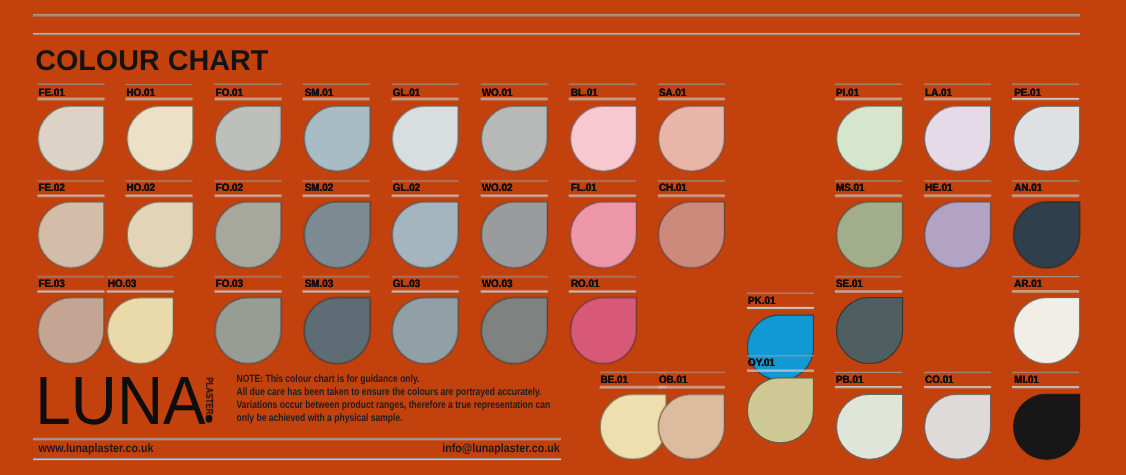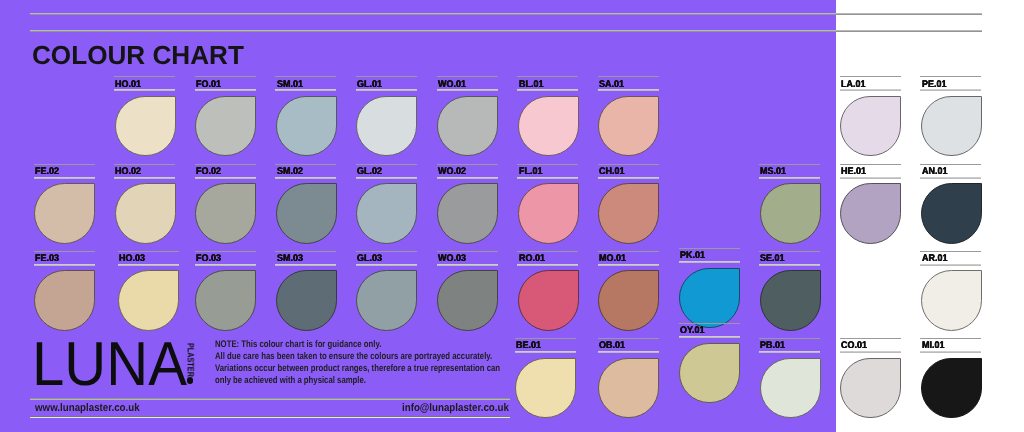--- a/index.html
+++ b/index.html
@@ -1,18 +1,18 @@
 <!DOCTYPE html>
 <html><head>
 <meta charset="utf-8">
 <style>
   html,body{margin:0;padding:0;}
   body{width:1024px;height:432px;background:#ffffff;font-family:"Liberation Sans",sans-serif;overflow:hidden;
         -webkit-font-smoothing:antialiased;text-rendering:geometricPrecision;}
-  .page{position:absolute;left:0;top:0;width:836px;height:432px;background:#8b5cf6;}
+  .page{position:absolute;left:0;top:0;width:1024px;height:432px;background:#c2410c;}
   .rule{position:absolute;}
   #rule-top-1{left:30.4px;top:13px;width:951.6px;height:1px;background:#b8b8b8;}
   #rule-top-1b{left:30.4px;top:14px;width:951.6px;height:1px;background:#949494;}
   #rule-top-2{left:30.4px;top:30px;width:951.6px;height:1px;background:#b8b8b8;}
   #rule-top-2b{left:30.4px;top:31px;width:951.6px;height:1px;background:#949494;}
   #page-title{position:absolute;left:32.1px;top:44.5px;font-size:26px;font-weight:700;color:#141414;
         line-height:20px;letter-spacing:0px;transform-origin:0 0;transform:scaleX(1.005) translateZ(0);white-space:nowrap;backface-visibility:hidden;}
   .swatch-cell{position:absolute;width:61.0px;height:79px;}
   .lab-top{position:absolute;left:0;top:0;height:1px;background:#9a9a9a;width:61.0px;}
   .lab{position:absolute;left:1.2px;top:3.2px;height:10px;line-height:0;}
@@ -46,20 +46,29 @@
 </head>
 <body>
 
 <div class="page">
   <div class="rule" id="rule-top-1"></div>
   <div class="rule" id="rule-top-1b"></div>
   <div class="rule" id="rule-top-2"></div>
   <div class="rule" id="rule-top-2b"></div>
   <div id="page-title">COLOUR CHART</div>
 
+  <div class="swatch-cell" style="left:33.60px;top:76.40px">
+    <div class="lab-top"></div>
+    <div class="lab">
+        <span>FE.01</span>
+      </div>
+    <div class="lab-bot"></div>
+    <div class="lab-bot2"></div>
+    <div class="sw" style="background:#dcd3c6;border-color:#67625c"></div>
+  </div>
   <div class="swatch-cell" style="left:114.22px;top:76.40px">
     <div class="lab-top"></div>
     <div class="lab">
         <span>HO.01</span>
       </div>
     <div class="lab-bot"></div>
     <div class="lab-bot2"></div>
     <div class="sw" style="background:#ece0c6;border-color:#6e685c"></div>
   </div>
   <div class="swatch-cell" style="left:194.84px;top:76.40px">
@@ -109,20 +118,29 @@
   </div>
   <div class="swatch-cell" style="left:597.94px;top:76.40px">
     <div class="lab-top"></div>
     <div class="lab">
         <span>SA.01</span>
       </div>
     <div class="lab-bot"></div>
     <div class="lab-bot2"></div>
     <div class="sw" style="background:#e9b5a9;border-color:#6c5651"></div>
   </div>
+  <div class="swatch-cell" style="left:759.18px;top:76.40px">
+    <div class="lab-top"></div>
+    <div class="lab">
+        <span>PI.01</span>
+      </div>
+    <div class="lab-bot"></div>
+    <div class="lab-bot2"></div>
+    <div class="sw" style="background:#d6e6cc;border-color:#656a5f"></div>
+  </div>
   <div class="swatch-cell" style="left:839.80px;top:76.40px">
     <div class="lab-top"></div>
     <div class="lab">
         <span>LA.01</span>
       </div>
     <div class="lab-bot"></div>
     <div class="lab-bot2"></div>
     <div class="sw" style="background:#e5dbe8;border-color:#6b666a"></div>
   </div>
   <div class="swatch-cell" style="left:920.42px;top:76.40px">
@@ -235,21 +253,21 @@
   </div>
   <div class="swatch-cell" style="left:33.60px;top:250.90px">
     <div class="lab-top"></div>
     <div class="lab">
         <span>FE.03</span>
       </div>
     <div class="lab-bot"></div>
     <div class="lab-bot2"></div>
     <div class="sw" style="background:#c4a593;border-color:#5e5048"></div>
   </div>
-  <div class="swatch-cell" style="left:118px;top:250.90px">
+  <div class="swatch-cell" style="left:97px;top:250.90px">
     <div class="lab-top"></div>
     <div class="lab">
         <span>HO.03</span>
       </div>
     <div class="lab-bot"></div>
     <div class="lab-bot2"></div>
     <div class="sw" style="background:#ead9a9;border-color:#6d6551"></div>
   </div>
   <div class="swatch-cell" style="left:194.84px;top:250.90px">
     <div class="lab-top"></div>
@@ -289,30 +307,21 @@
   </div>
   <div class="swatch-cell" style="left:517.32px;top:250.90px">
     <div class="lab-top"></div>
     <div class="lab">
         <span>RO.01</span>
       </div>
     <div class="lab-bot"></div>
     <div class="lab-bot2"></div>
     <div class="sw" style="background:#d75877;border-color:#65313d"></div>
   </div>
-  <div class="swatch-cell" style="left:597.94px;top:250.90px">
-    <div class="lab-top"></div>
-    <div class="lab">
-        <span>MO.01</span>
-      </div>
-    <div class="lab-bot"></div>
-    <div class="lab-bot2"></div>
-    <div class="sw" style="background:#b67862;border-color:#583e34"></div>
-  </div>
-  <div class="swatch-cell" style="left:678.56px;top:248px">
+  <div class="swatch-cell" style="left:678.56px;top:266px">
     <div class="lab-top"></div>
     <div class="lab">
         <span>PK.01</span>
       </div>
     <div class="lab-bot"></div>
     <div class="lab-bot2"></div>
     <div class="sw" style="background:#1099d3;border-color:#164b61"></div>
   </div>
   <div class="swatch-cell" style="left:759.18px;top:250.90px">
     <div class="lab-top"></div>
@@ -325,21 +334,21 @@
   </div>
   <div class="swatch-cell" style="left:920.42px;top:250.90px">
     <div class="lab-top"></div>
     <div class="lab">
         <span>AR.01</span>
       </div>
     <div class="lab-bot"></div>
     <div class="lab-bot2"></div>
     <div class="sw" style="background:#f1eee8;border-color:#706d6a"></div>
   </div>
-  <div class="swatch-cell" style="left:515px;top:338.15px">
+  <div class="swatch-cell" style="left:545px;top:338.15px">
     <div class="lab-top"></div>
     <div class="lab">
         <span>BE.01</span>
       </div>
     <div class="lab-bot"></div>
     <div class="lab-bot2"></div>
     <div class="sw" style="background:#efdeae;border-color:#6f6753"></div>
   </div>
   <div class="swatch-cell" style="left:597.94px;top:338.15px">
     <div class="lab-top"></div>

